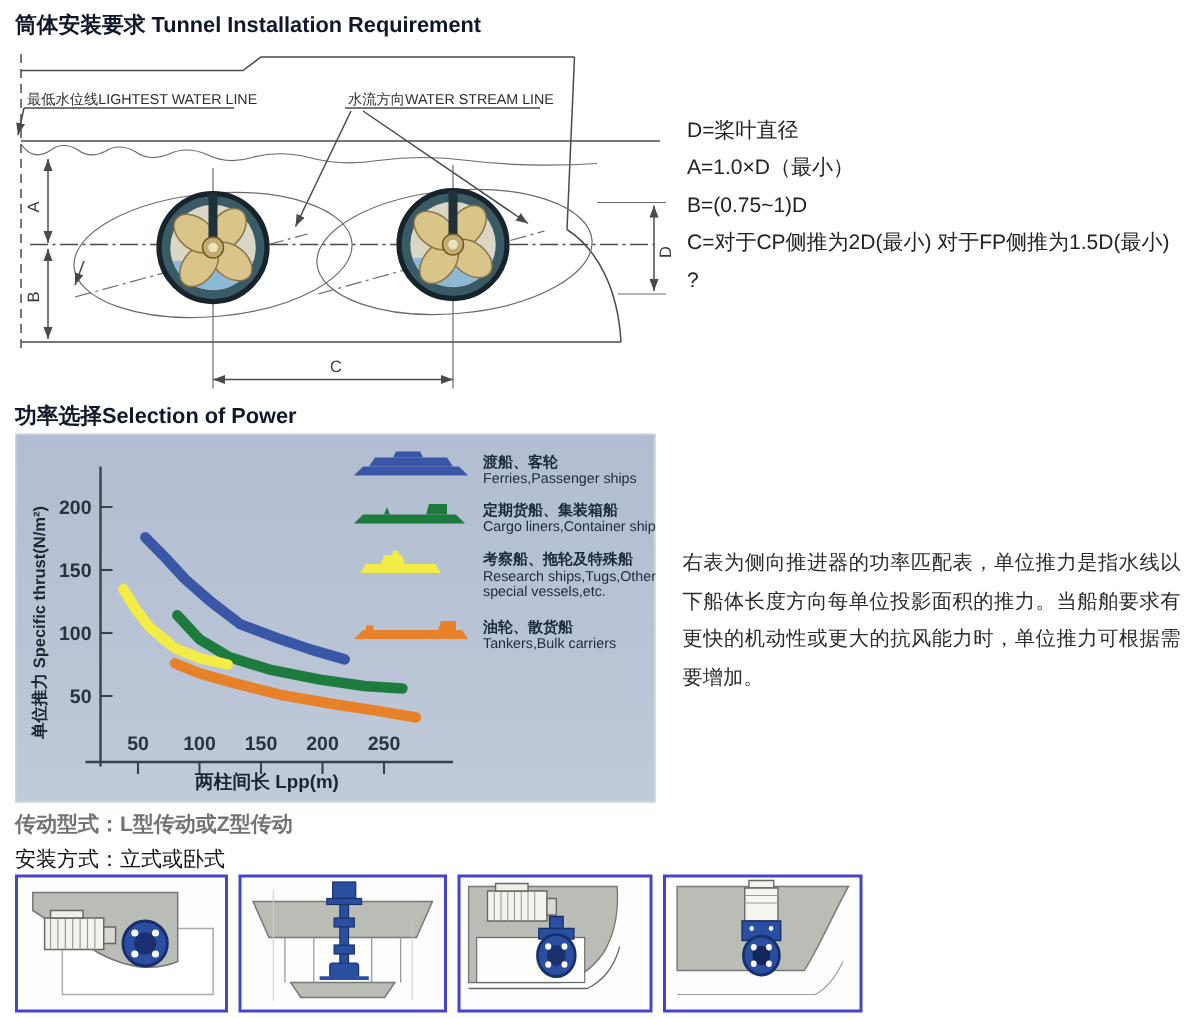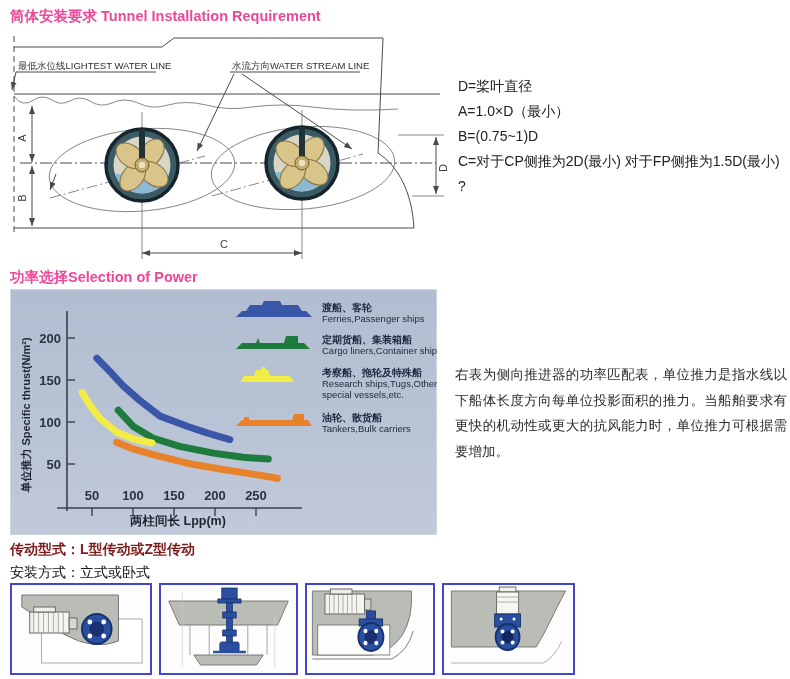--- a/index.html
+++ b/index.html
@@ -1,24 +1,24 @@
 <!DOCTYPE html>
 <html><head>
 <meta charset="utf-8">
 <style>
   html,body{margin:0;padding:0;}
   body{
     width:790px;height:679px;position:relative;background:#fff;
     font-family:"Liberation Sans","DejaVu Sans",sans-serif;color:#1a1a1a;
     overflow:hidden;
   }
-  .heading{position:absolute;left:10px;font-size:14.5px;font-weight:bold;color:#ec4899;white-space:nowrap;}
+  .heading{position:absolute;left:10px;font-size:14.5px;font-weight:bold;color:#0f172a;white-space:nowrap;}
   #title1{top:7px;}
   #title2{top:268px;text-align:right;}
-  #bottom-line-1{position:absolute;left:10px;top:541px;font-size:14px;font-weight:bold;color:#7f1d1d;}
+  #bottom-line-1{position:absolute;left:10px;top:541px;font-size:14px;font-weight:bold;color:#737373;}
   #bottom-line-2{position:absolute;left:10px;top:564px;font-size:14px;font-weight:normal;color:#111;}
 
   #diagram-wrap{position:absolute;left:0;top:28px;width:450px;height:235px;}
   #diagram-wrap svg{display:block;}
   .dln{stroke:#4a4a4a;stroke-width:1;fill:none;}
   .dthin{stroke:#6a6a6a;stroke-width:0.8;fill:none;}
   .dlabel{font-size:9.5px;fill:#2e2e2e;}
   .dim{font-size:11px;fill:#3a3a3a;}
 
   #specs{position:absolute;left:458px;top:74px;width:334px;font-size:14px;line-height:25px;color:#222;}

